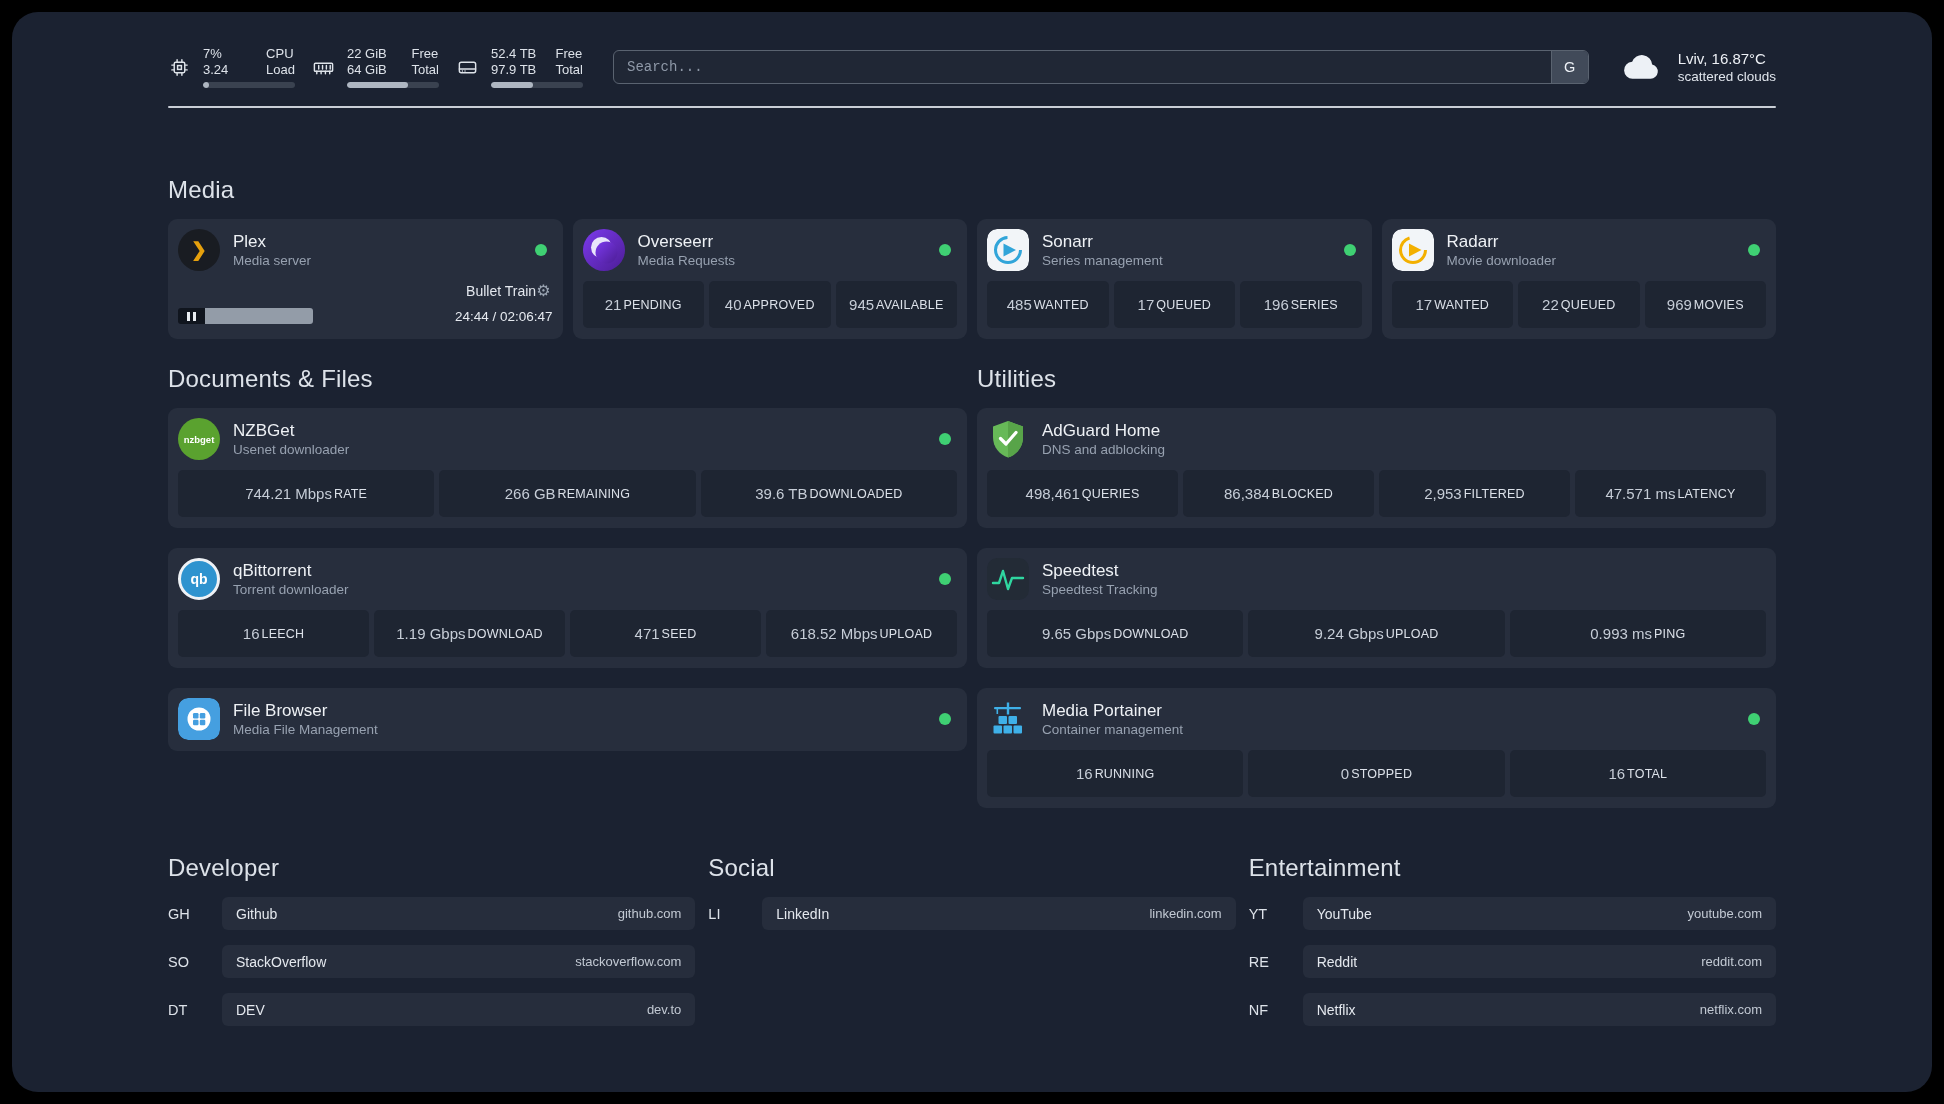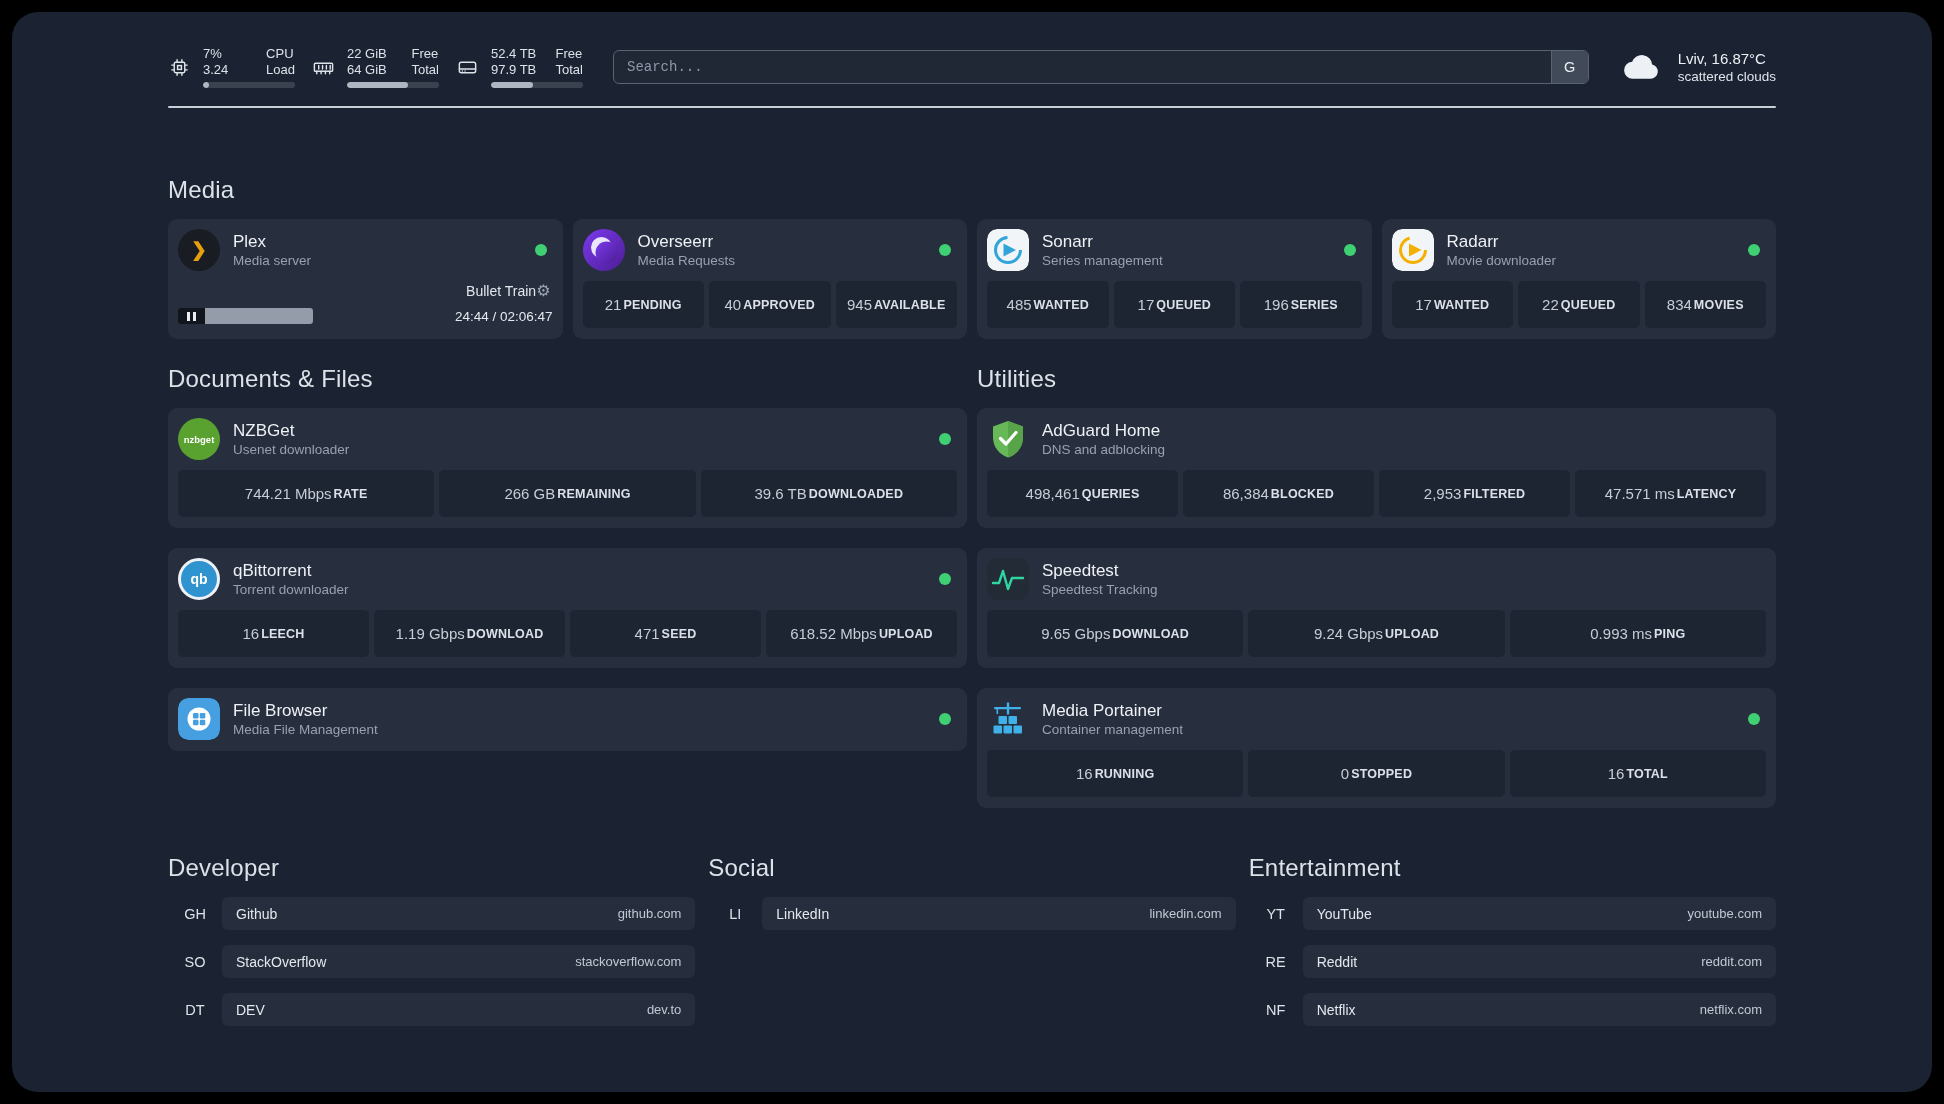--- a/index.html
+++ b/index.html
@@ -32,21 +32,21 @@
 .media-grid{margin-top:15px;display:grid;grid-template-columns:repeat(4,1fr);gap:10px}
 .card{background:#272e3d;border-radius:9px;padding:10px 10px 11px;cursor:pointer}
 .svc-head{display:flex;align-items:center;gap:13px}
 .svc-icon{width:42px;height:42px;flex:0 0 auto;display:flex;align-items:center;justify-content:center;border-radius:10px;position:relative;overflow:hidden}
 .svc-name{font-size:17px;font-weight:500;color:#eef1f5;line-height:21px}
 .svc-desc{font-size:13.5px;color:#97a1b0;line-height:17px}
 .dot{width:12px;height:12px;border-radius:50%;background:#3fd073;margin-left:auto;margin-right:6px;flex:0 0 auto;align-self:center}
 .stats{display:grid;grid-auto-flow:column;grid-auto-columns:1fr;gap:5px;margin-top:10px}
 .stat{background:#1e2532;border-radius:5px;height:47px;display:flex;flex-direction:row;align-items:center;justify-content:center;gap:2px}
 .stat-v{font-size:15px;color:#c6cdd7}
-.stat-l{font-size:12.5px;font-weight:700;color:#dce1e9;letter-spacing:.2px}
+.stat-l{font-size:12.5px;font-weight:400;color:#dce1e9;letter-spacing:.2px}
 
 
 .player{margin-top:12px}
 .player-top{display:flex;align-items:center;justify-content:flex-end;font-size:14px;color:#e3e7ee;padding:0 2px}
 .gear{color:#9aa4b2;font-size:16px;cursor:pointer;line-height:1}
 .player-bar{display:flex;align-items:center;margin-top:9px}
 .pause{display:flex;align-items:center;justify-content:center;gap:3px;width:27px;height:16px;background:#10151e;border:0;border-radius:3px 0 0 3px;cursor:pointer}
 .pause i{display:block;width:3px;height:9px;background:#e9edf2}
 .played{width:108px;height:16px;background:#939ca8;border-radius:0 3px 3px 0}
 .ptime{margin-left:auto;font-size:13.5px;color:#e6eaf0}
@@ -60,21 +60,21 @@
 .plex-icon span{color:#e5a00d;font-size:19px;font-weight:700;transform:translateY(-1px)}
 .nzb-icon{background:#5aa22f;border-radius:50%}
 .nzb-icon span{color:#fff;font-size:9.5px;font-weight:700}
 .qb-icon{background:#2e93cf;border-radius:50%;border:3px solid #eef2f6}
 .qb-icon span{color:#fff;font-size:14px;font-weight:700}
 
 
 .bookmarks{margin-top:46px;display:grid;grid-template-columns:repeat(3,1fr);gap:13px;align-items:start}
 .bm-rows{margin-top:15px;display:flex;flex-direction:column;gap:15px}
 .bm-row{display:flex;align-items:center;height:33px;cursor:pointer}
-.bm-abbr{width:54px;text-align:center;font-size:14.5px;color:#dde2e9;flex:0 0 auto}
+.bm-abbr{width:54px;font-size:14.5px;color:#dde2e9;flex:0 0 auto}
 .bm-pill{flex:1;height:33px;background:#262d3c;border-radius:6px;display:flex;align-items:center;padding:0 14px}
 .bm-name{font-size:14px;color:#e4e8ee}
 .bm-url{margin-left:auto;font-size:13px;color:#c2c9d3}
 </style>
 </head>
 <body>
 
 <div class="window">
 <div class="content">
 
@@ -293,21 +293,21 @@
         <div class="stats">
           <div class="stat">
             <div class="stat-v">17</div>
             <div class="stat-l">WANTED</div>
           </div>
           <div class="stat">
             <div class="stat-v">22</div>
             <div class="stat-l">QUEUED</div>
           </div>
           <div class="stat">
-            <div class="stat-v">834</div>
+            <div class="stat-v">969</div>
             <div class="stat-l">MOVIES</div>
           </div>
         </div>
       </div>
     </div>
   </section>
 
   <div class="two-col">
 
     <section>

